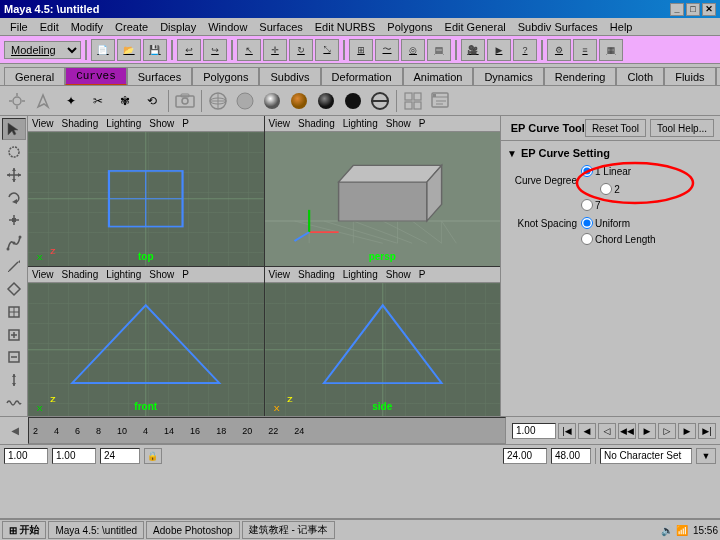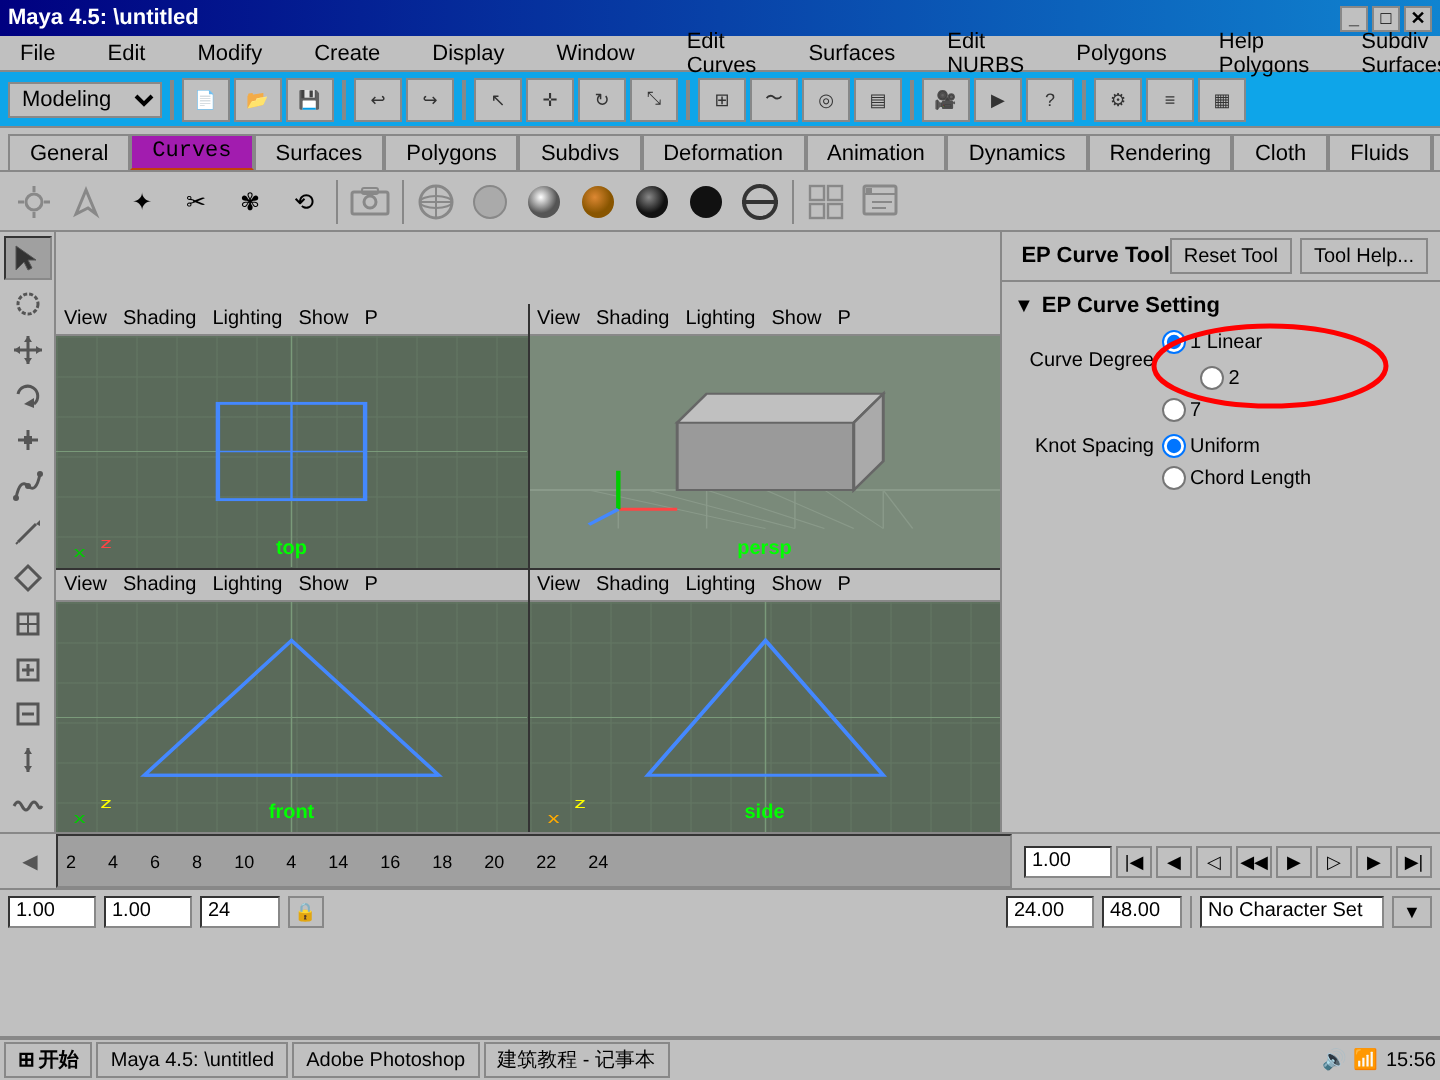--- a/index.html
+++ b/index.html
@@ -25,38 +25,39 @@
     }
 
     
     #menubar {
       background: #c0c0c0;
       height: 18px;
       display: flex;
       align-items: center;
       padding: 0 4px;
       border-bottom: 1px solid #888;
-      gap: 14px;
+      gap: 0;
     }
     .menu-item {
       padding: 1px 6px;
       font-size: 11px;
       cursor: pointer;
       color: black;
     }
 
     
     #toolbar {
-      background: #0ea5e9;
+      background: #f0abfc;
       height: 28px;
       display: flex;
       align-items: center;
       padding: 1px 4px;
       border-bottom: 1px solid #888;
       gap: 2px;
+      text-decoration: underline;
     }
     .toolbar-btn {
       width: 24px; height: 22px; background: #c0c0c0;
       border: 1px solid #888; display: flex; align-items: center; justify-content: center;
       font-size: 9px; cursor: pointer; color: #333;
     }
     .toolbar-separator { width: 2px; height: 20px; background: #888; margin: 0 2px; }
     .modeling-select {
       height: 18px; font-size: 11px; background: #c0c0c0; border: 1px solid #888;
       padding: 0 2px;
@@ -120,21 +121,20 @@
     .side-tool.active { border: 1px inset #888; background: #a0a0a0; }
 
     
     #viewport-area {
       flex: 1;
       display: grid;
       grid-template-columns: 1fr 1fr;
       grid-template-rows: 1fr 1fr;
       background: #333;
       gap: 1px;
-      margin-top: 36px;
     }
     .viewport {
       background: #4a4a4a;
       position: relative;
       overflow: hidden;
     }
     .viewport-header {
       display: flex;
       gap: 8px;
       padding: 1px 4px;
@@ -313,25 +313,24 @@
   </div>
 </div>
 
 <div id="menubar">
   <span class="menu-item">File</span>
   <span class="menu-item">Edit</span>
   <span class="menu-item">Modify</span>
   <span class="menu-item">Create</span>
   <span class="menu-item">Display</span>
   <span class="menu-item">Window</span>
-  <span class="menu-item">Edit Curves</span>
   <span class="menu-item">Surfaces</span>
   <span class="menu-item">Edit NURBS</span>
   <span class="menu-item">Polygons</span>
-  <span class="menu-item">Help Polygons</span>
+  <span class="menu-item">Edit General</span>
   <span class="menu-item">Subdiv Surfaces</span>
   <span class="menu-item">Help</span>
 </div>
 
 <div id="toolbar">
   <select class="modeling-select">
     <option>Modeling</option>
     <option>Animation</option>
     <option>Dynamics</option>
     <option>Rendering</option>

